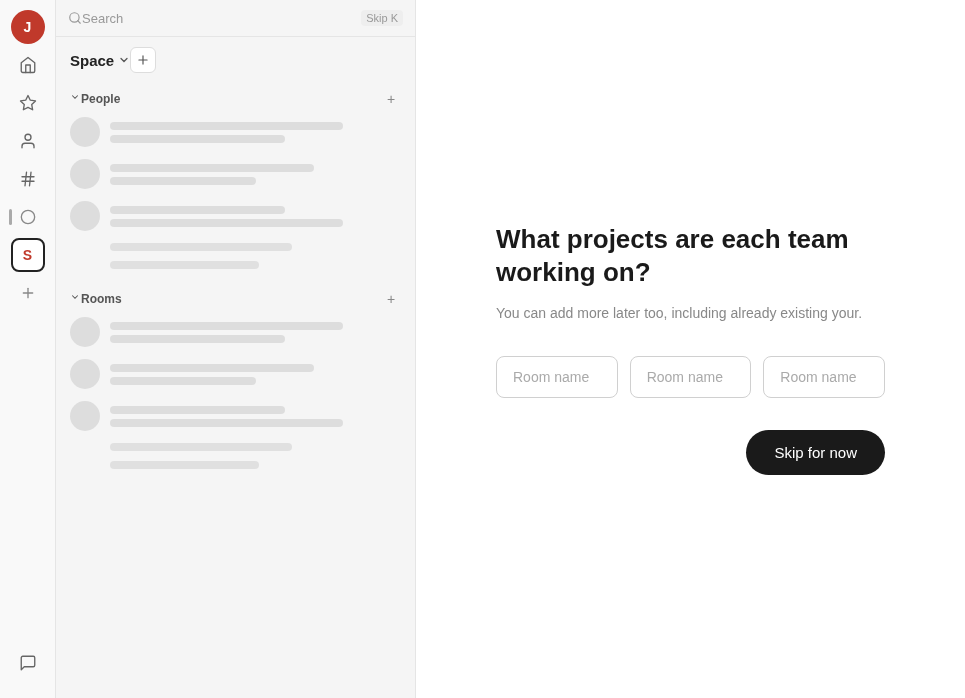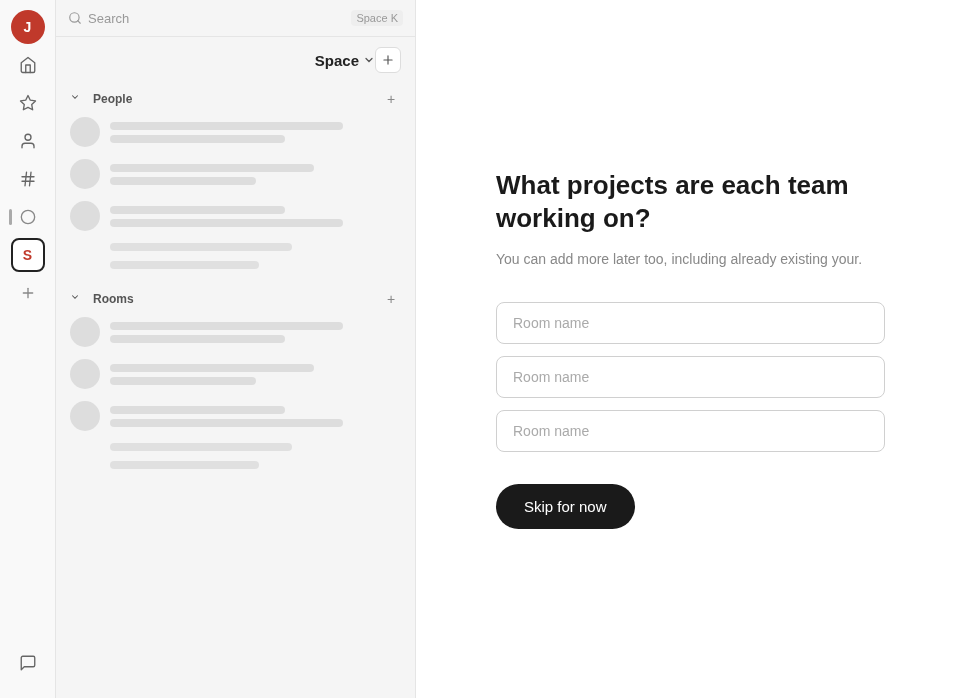--- a/index.html
+++ b/index.html
@@ -66,21 +66,21 @@
       background: #f5f5f5;
       border-right: 1px solid #e5e5e5;
       display: flex;
       flex-direction: column;
       flex-shrink: 0;
     }
     .sidebar-search {
       display: flex;
       align-items: center;
       padding: 10px 12px;
-      gap: 6px;
+      gap: 0;
       border-bottom: 1px solid #e5e5e5;
       background: #f5f5f5;
     }
     .sidebar-search input {
       flex: 1;
       border: none;
       background: transparent;
       font-size: 13px;
       color: #333;
       outline: none;
@@ -89,21 +89,21 @@
     .sidebar-search .shortcut {
       font-size: 11px;
       color: #999;
       background: #eee;
       border-radius: 4px;
       padding: 2px 5px;
     }
     .sidebar-header {
       display: flex;
       align-items: center;
-      justify-content: flex-end;
+      justify-content: flex-start;
       padding: 10px 14px 6px 14px;
     }
     .sidebar-header .space-title {
       font-size: 15px;
       font-weight: 600;
       color: #222;
       display: flex;
       align-items: center;
       gap: 4px;
     }
@@ -132,21 +132,21 @@
       align-items: center;
       justify-content: space-between;
       padding: 6px 14px 4px 14px;
     }
     .section-header .section-label {
       font-size: 12px;
       font-weight: 600;
       color: #555;
       display: flex;
       align-items: flex-start;
-      gap: 13px;
+      gap: 1px;
       cursor: pointer;
     }
     .section-header .section-add {
       width: 20px;
       height: 20px;
       display: flex;
       align-items: center;
       justify-content: center;
       font-size: 14px;
       color: #888;
@@ -212,21 +212,21 @@
       line-height: 1.3;
     }
     .main .subtitle {
       font-size: 14px;
       color: #888;
       margin-bottom: 32px;
       line-height: 1.6;
     }
     .room-inputs {
       display: flex;
-      flex-direction: column;
+      flex-direction: row;
       gap: 12px;
       margin-bottom: 32px;
     }
     .room-input {
       width: 100%;
       padding: 12px 16px;
       border: 1px solid #d0d0d0;
       border-radius: 8px;
       font-size: 14px;
       color: #333;
@@ -243,20 +243,21 @@
       border-radius: 999px;
       padding: 14px 28px;
       font-size: 15px;
       font-weight: 500;
       cursor: pointer;
       display: inline-block;
     }
 
     .actions-row {
       display: flex;
+      justify-content: flex-end;
     }
 
     .search-icon-svg {
       color: #999;
       flex-shrink: 0;
     }
   </style>
 </head>
 <body>
 
@@ -313,21 +314,21 @@
   </div>
 </div>
 
 <div class="sidebar">
   <div class="sidebar-search">
     <svg class="search-icon-svg" width="14" height="14" viewBox="0 0 24 24" fill="none" stroke="#999" stroke-width="2" stroke-linecap="round">
         <circle cx="11" cy="11" r="8"></circle>
         <line x1="21" y1="21" x2="16.65" y2="16.65"></line>
       </svg>
     <input type="text" placeholder="Search" style="">
-    <span class="shortcut">Space K</span>
+    <span class="shortcut">Skip K</span>
   </div>
 
   <div class="sidebar-header">
     <div class="space-title">
       <span>Space</span>
       <svg width="12" height="12" viewBox="0 0 24 24" fill="none" stroke="#555" stroke-width="2.5" stroke-linecap="round">
           <polyline points="6 9 12 15 18 9"></polyline>
         </svg>
     </div>
     <div class="add-btn">

